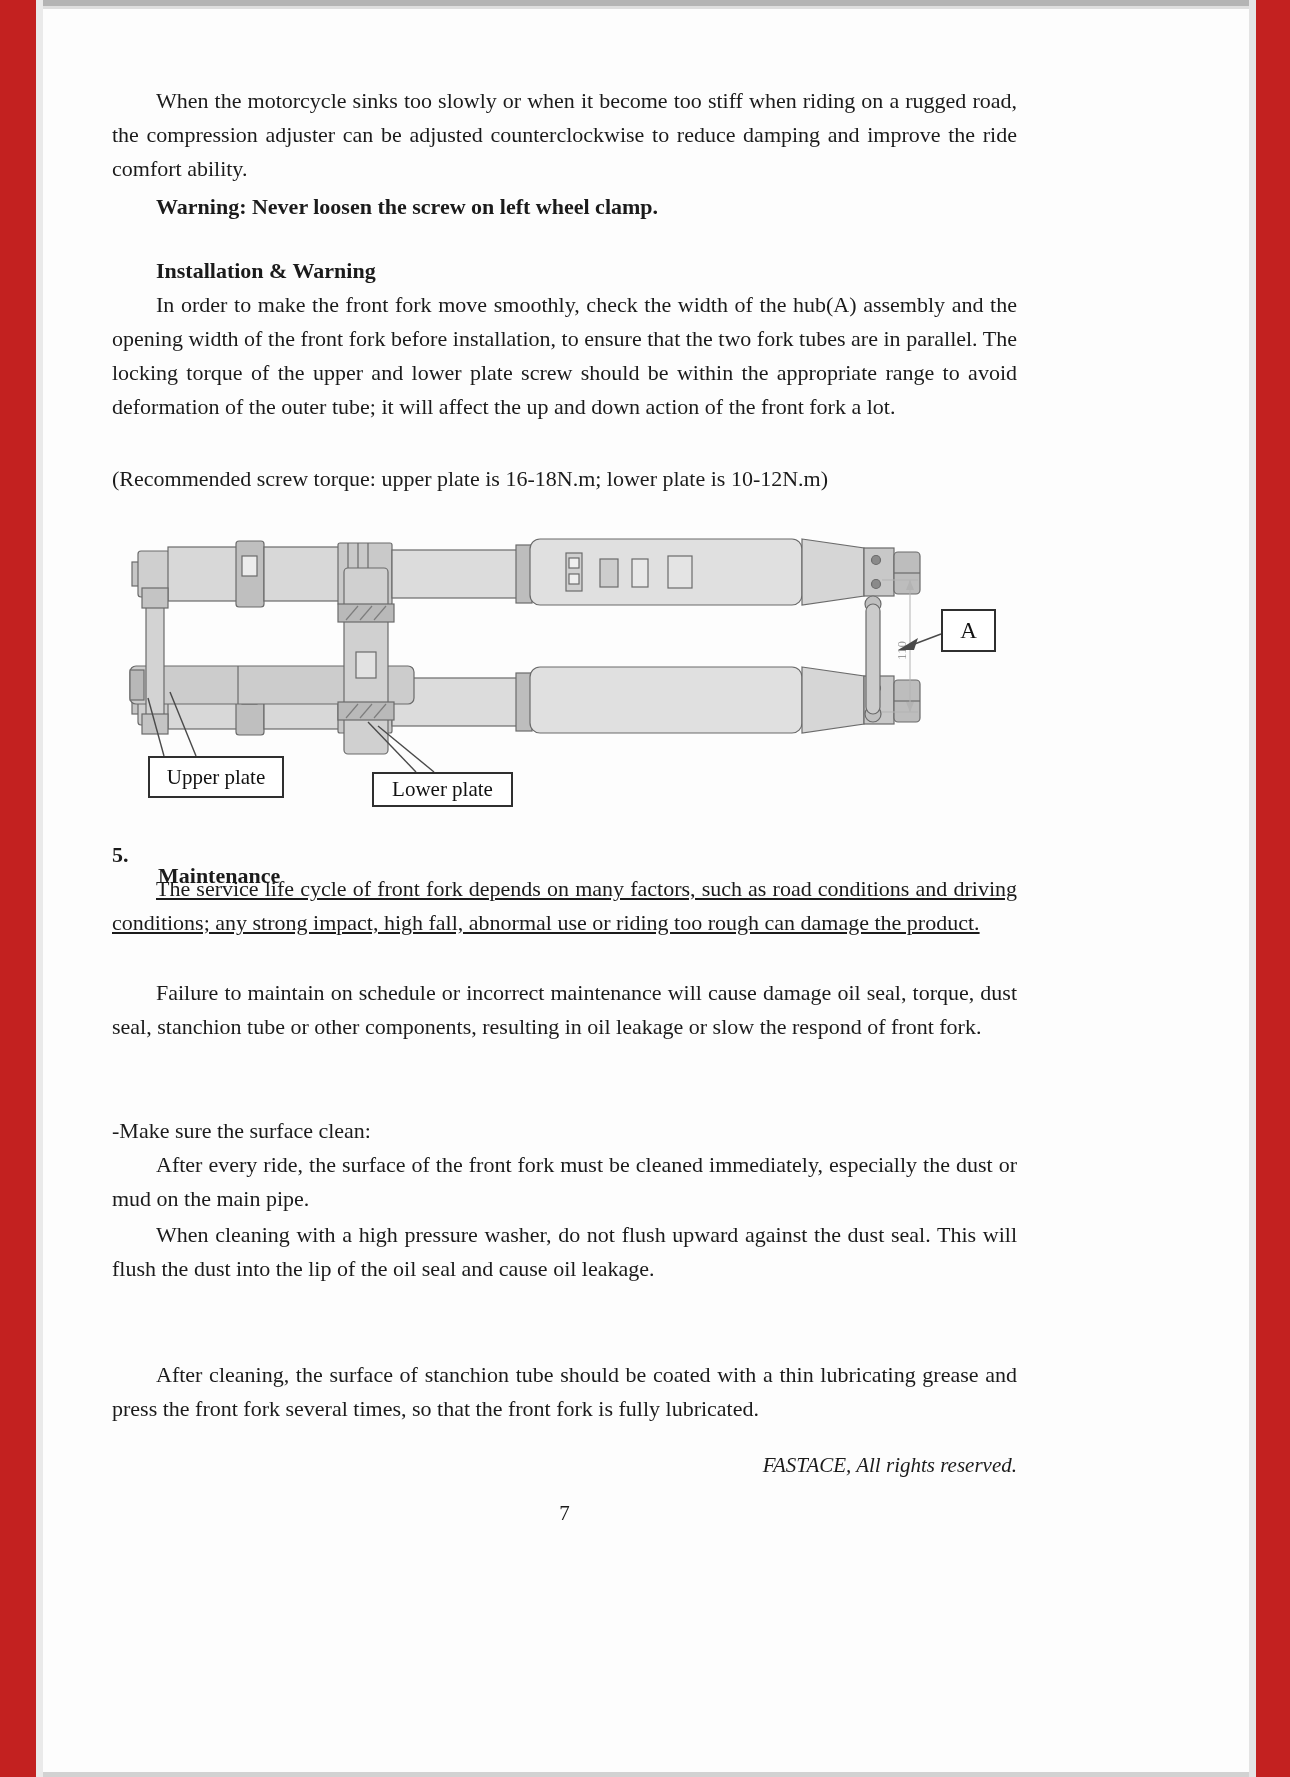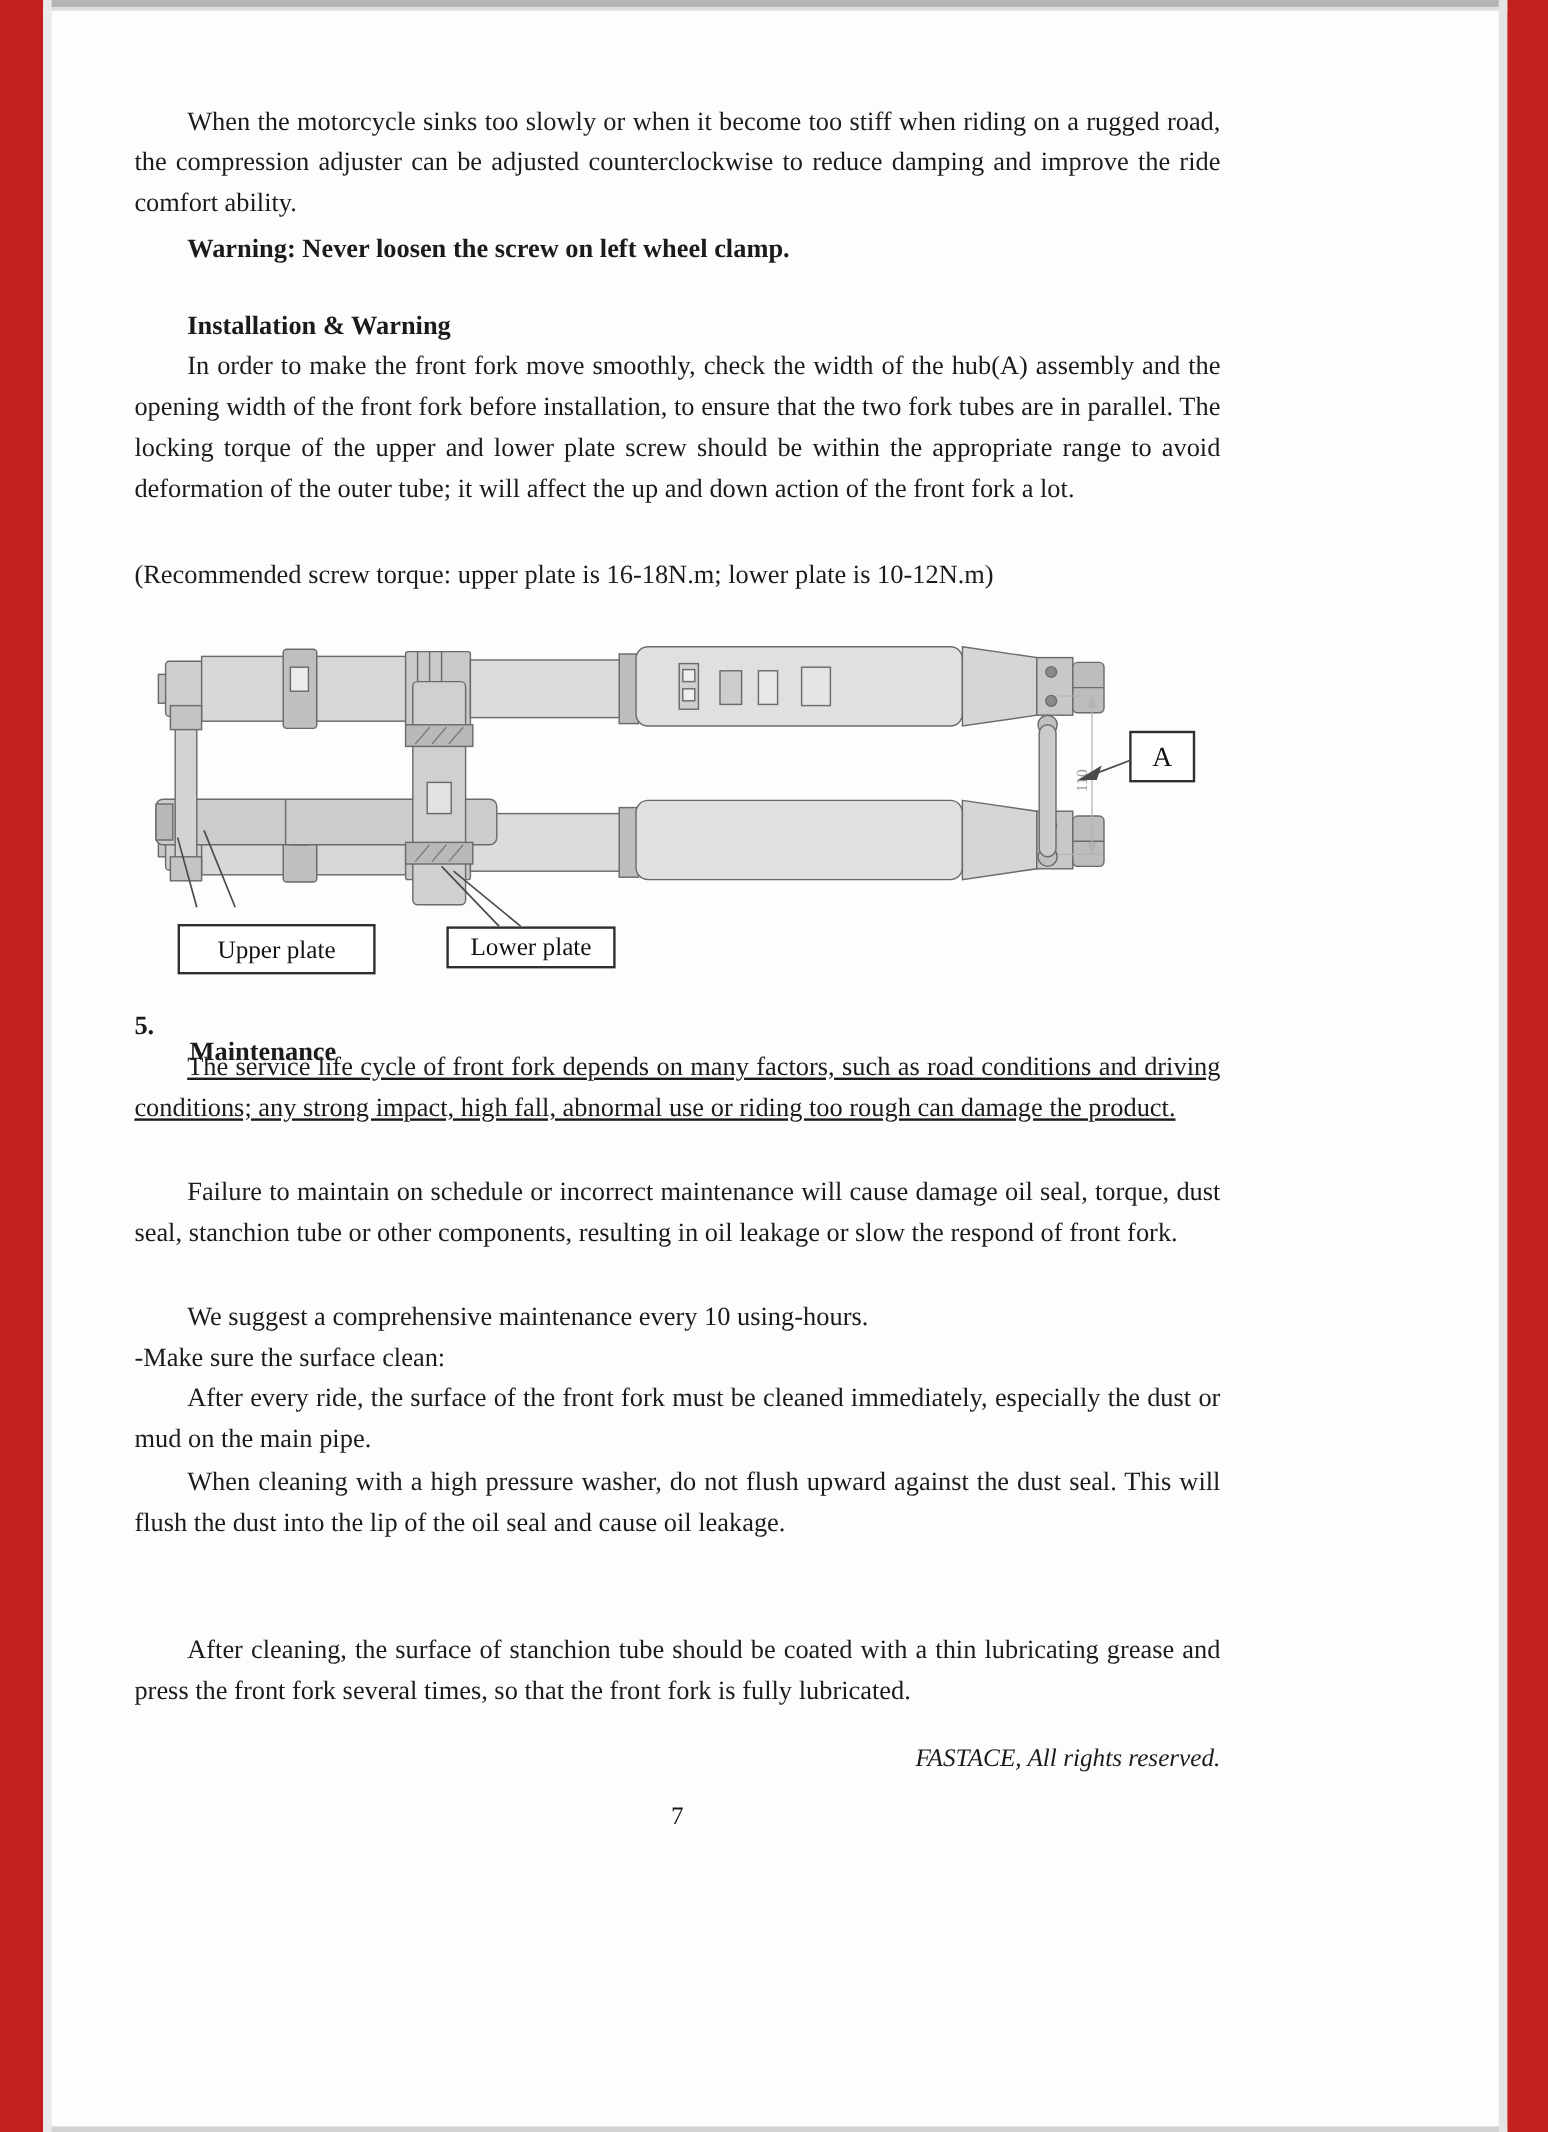--- a/index.html
+++ b/index.html
@@ -24,21 +24,21 @@
   .sec-num { width:46px; font-weight:bold; }
   .sec-title { font-weight:bold;margin-top:21px; }
   .footer-line { text-align:right; font-style:italic; font-size:21px; }
   .page-num { text-align:center; font-size:21px; }
 
   
   .diagram { position:absolute; left:118px; top:506px; width:880px; height:312px; }
   .diagram svg { position:absolute; left:0; top:0; }
   .dlabel { position:absolute; background:#ffffff; border:2px solid #2f2f2f; color:#111;
             font-size:21px; display:flex; align-items:center; justify-content:center; z-index:2; }
-  .dlabel.upper { left:30px; top:264px; width:165px; height:42px; }
+  .dlabel.upper { left:30px; top:250px; width:136px; height:42px; }
   .dlabel.lower { left:254px; top:266px; width:141px; height:35px; }
   .dlabel.abox  { left:823px; top:103px; width:55px; height:43px; font-size:23px; }
 </style>
 </head>
 <body>
 
 <div class="canvas">
 
   <div class="edge-bar left"></div>
   <div class="edge-bar right"></div>
@@ -167,21 +167,20 @@
 
   <div class="block sec-line" style="top:838px;">
     <span class="sec-num">5.</span>
     <span class="sec-title">Maintenance</span>
   </div>
 
   <div class="block just ind" style="top:872px;text-decoration:underline;">The service life cycle of front fork depends on many factors, such as road conditions and driving conditions; any strong impact, high fall, abnormal use or riding too rough can damage the product.</div>
 
   <div class="block just ind" style="top:976px;">Failure to maintain on schedule or incorrect maintenance will cause damage oil seal, torque, dust seal, stanchion tube or other components, resulting in oil leakage or slow the respond of front fork.</div>
 
-  <div class="block ind" style="top:1080px;">We suggest a comprehensive maintenance every 10 using-hours.</div>
 
   <div class="block" style="top:1114px;">-Make sure the surface clean:</div>
 
   <div class="block just ind" style="top:1218px;">When cleaning with a high pressure washer, do not flush upward against the dust seal. This will flush the dust into the lip of the oil seal and cause oil leakage.</div>
 
   <div class="block just ind" style="top:1148px;">After every ride, the surface of the front fork must be cleaned immediately, especially the dust or mud on the main pipe.</div>
 
 
   <div class="block just ind" style="top:1358px;">After cleaning, the surface of stanchion tube should be coated with a thin lubricating grease and press the front fork several times, so that the front fork is fully lubricated.</div>
 

